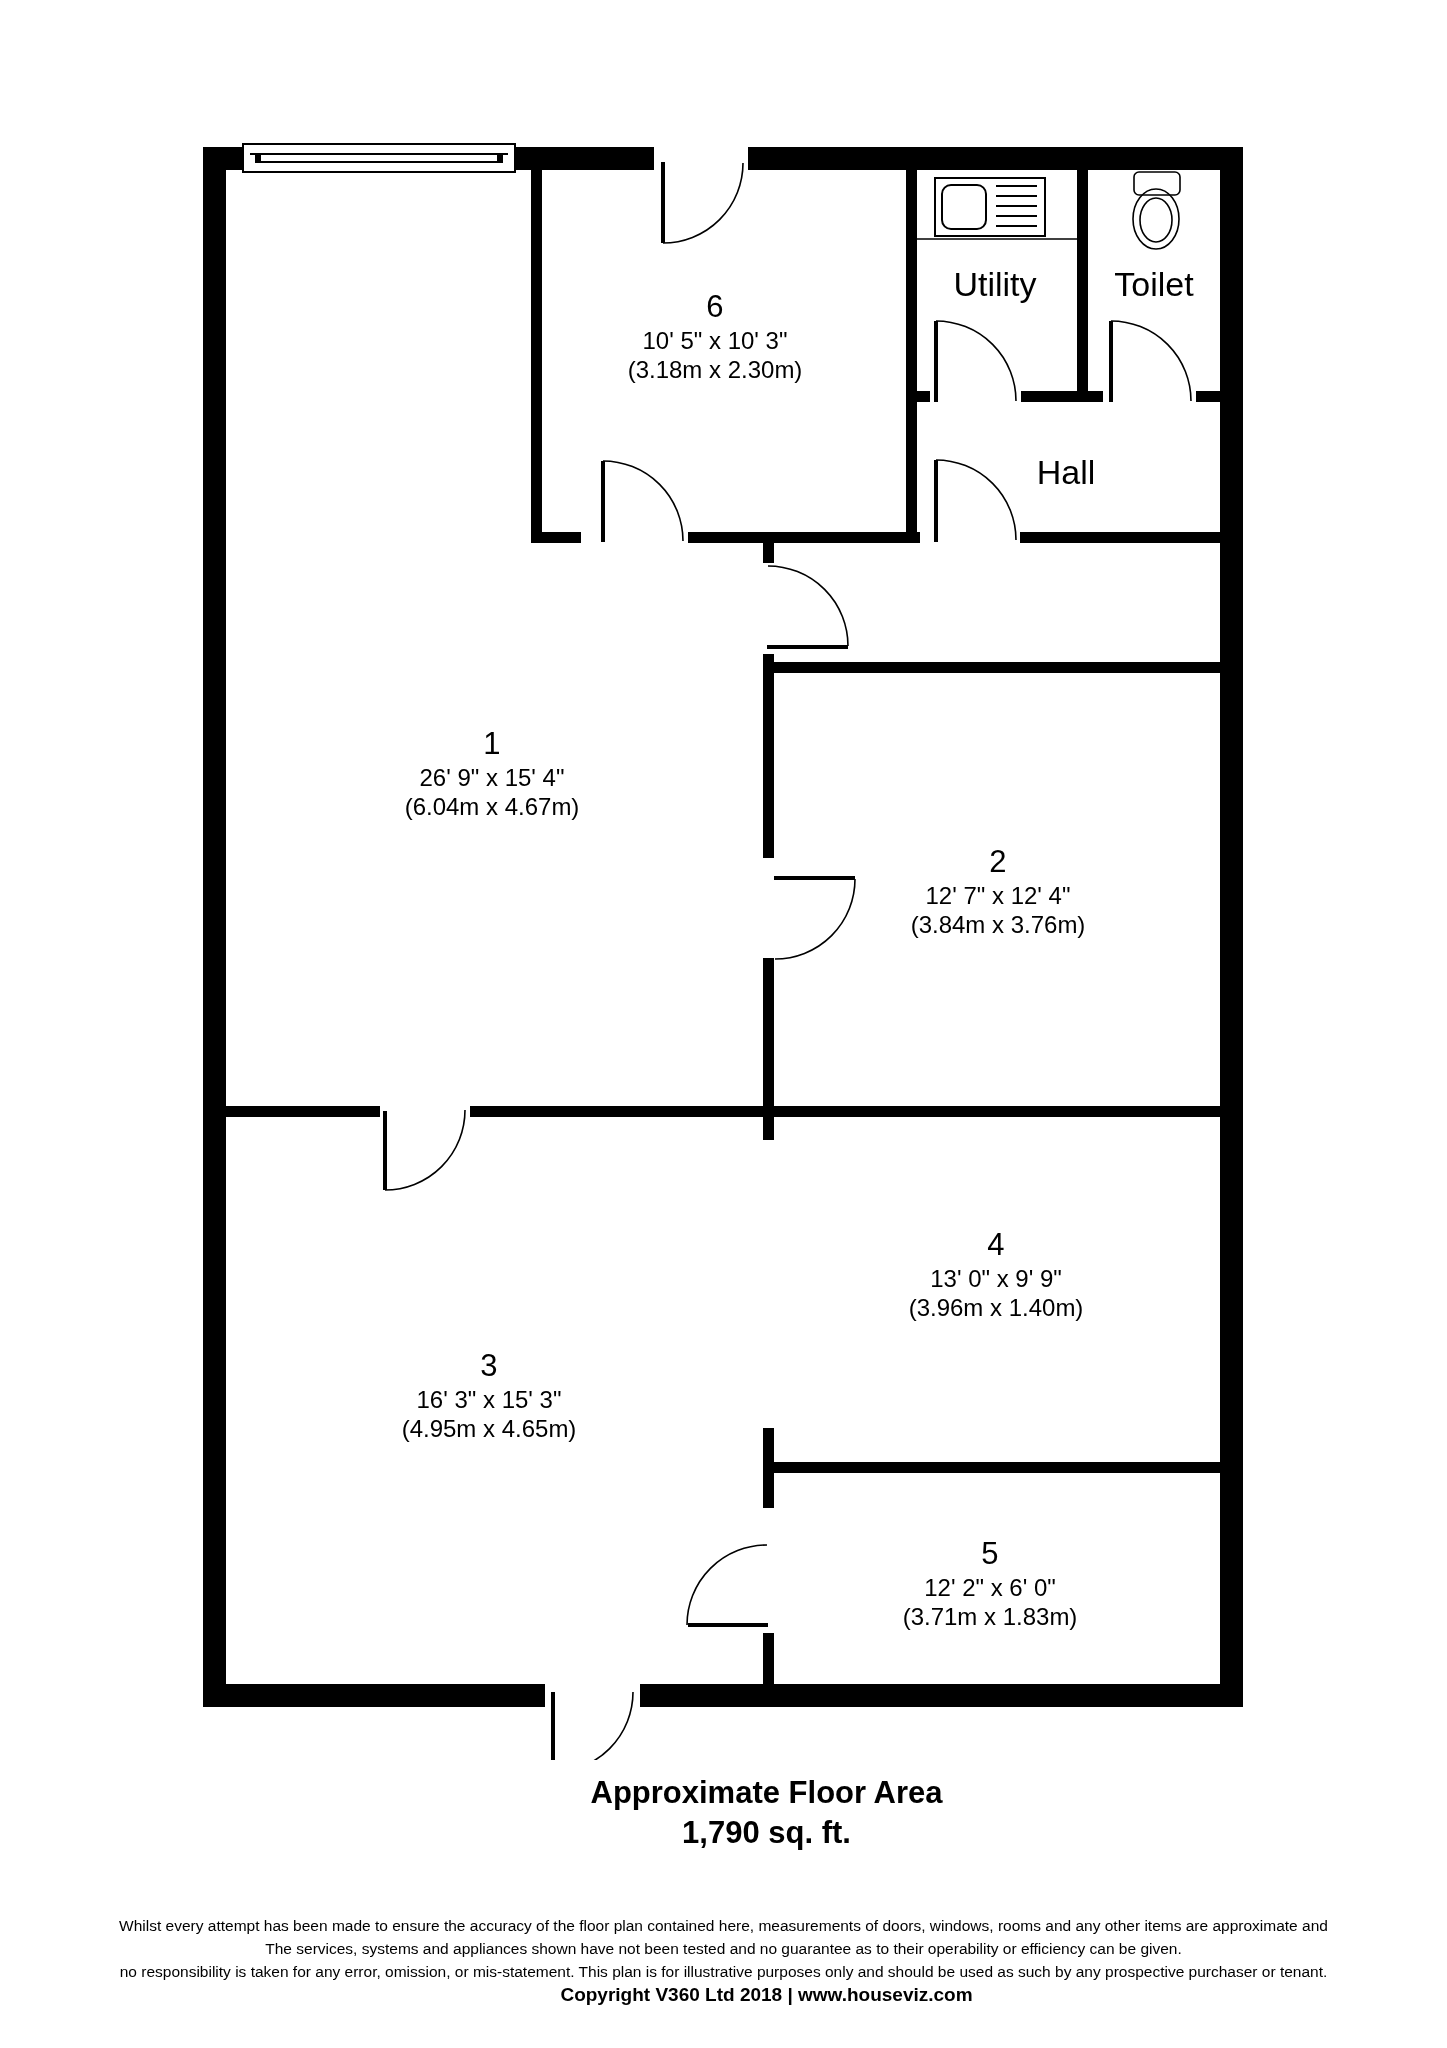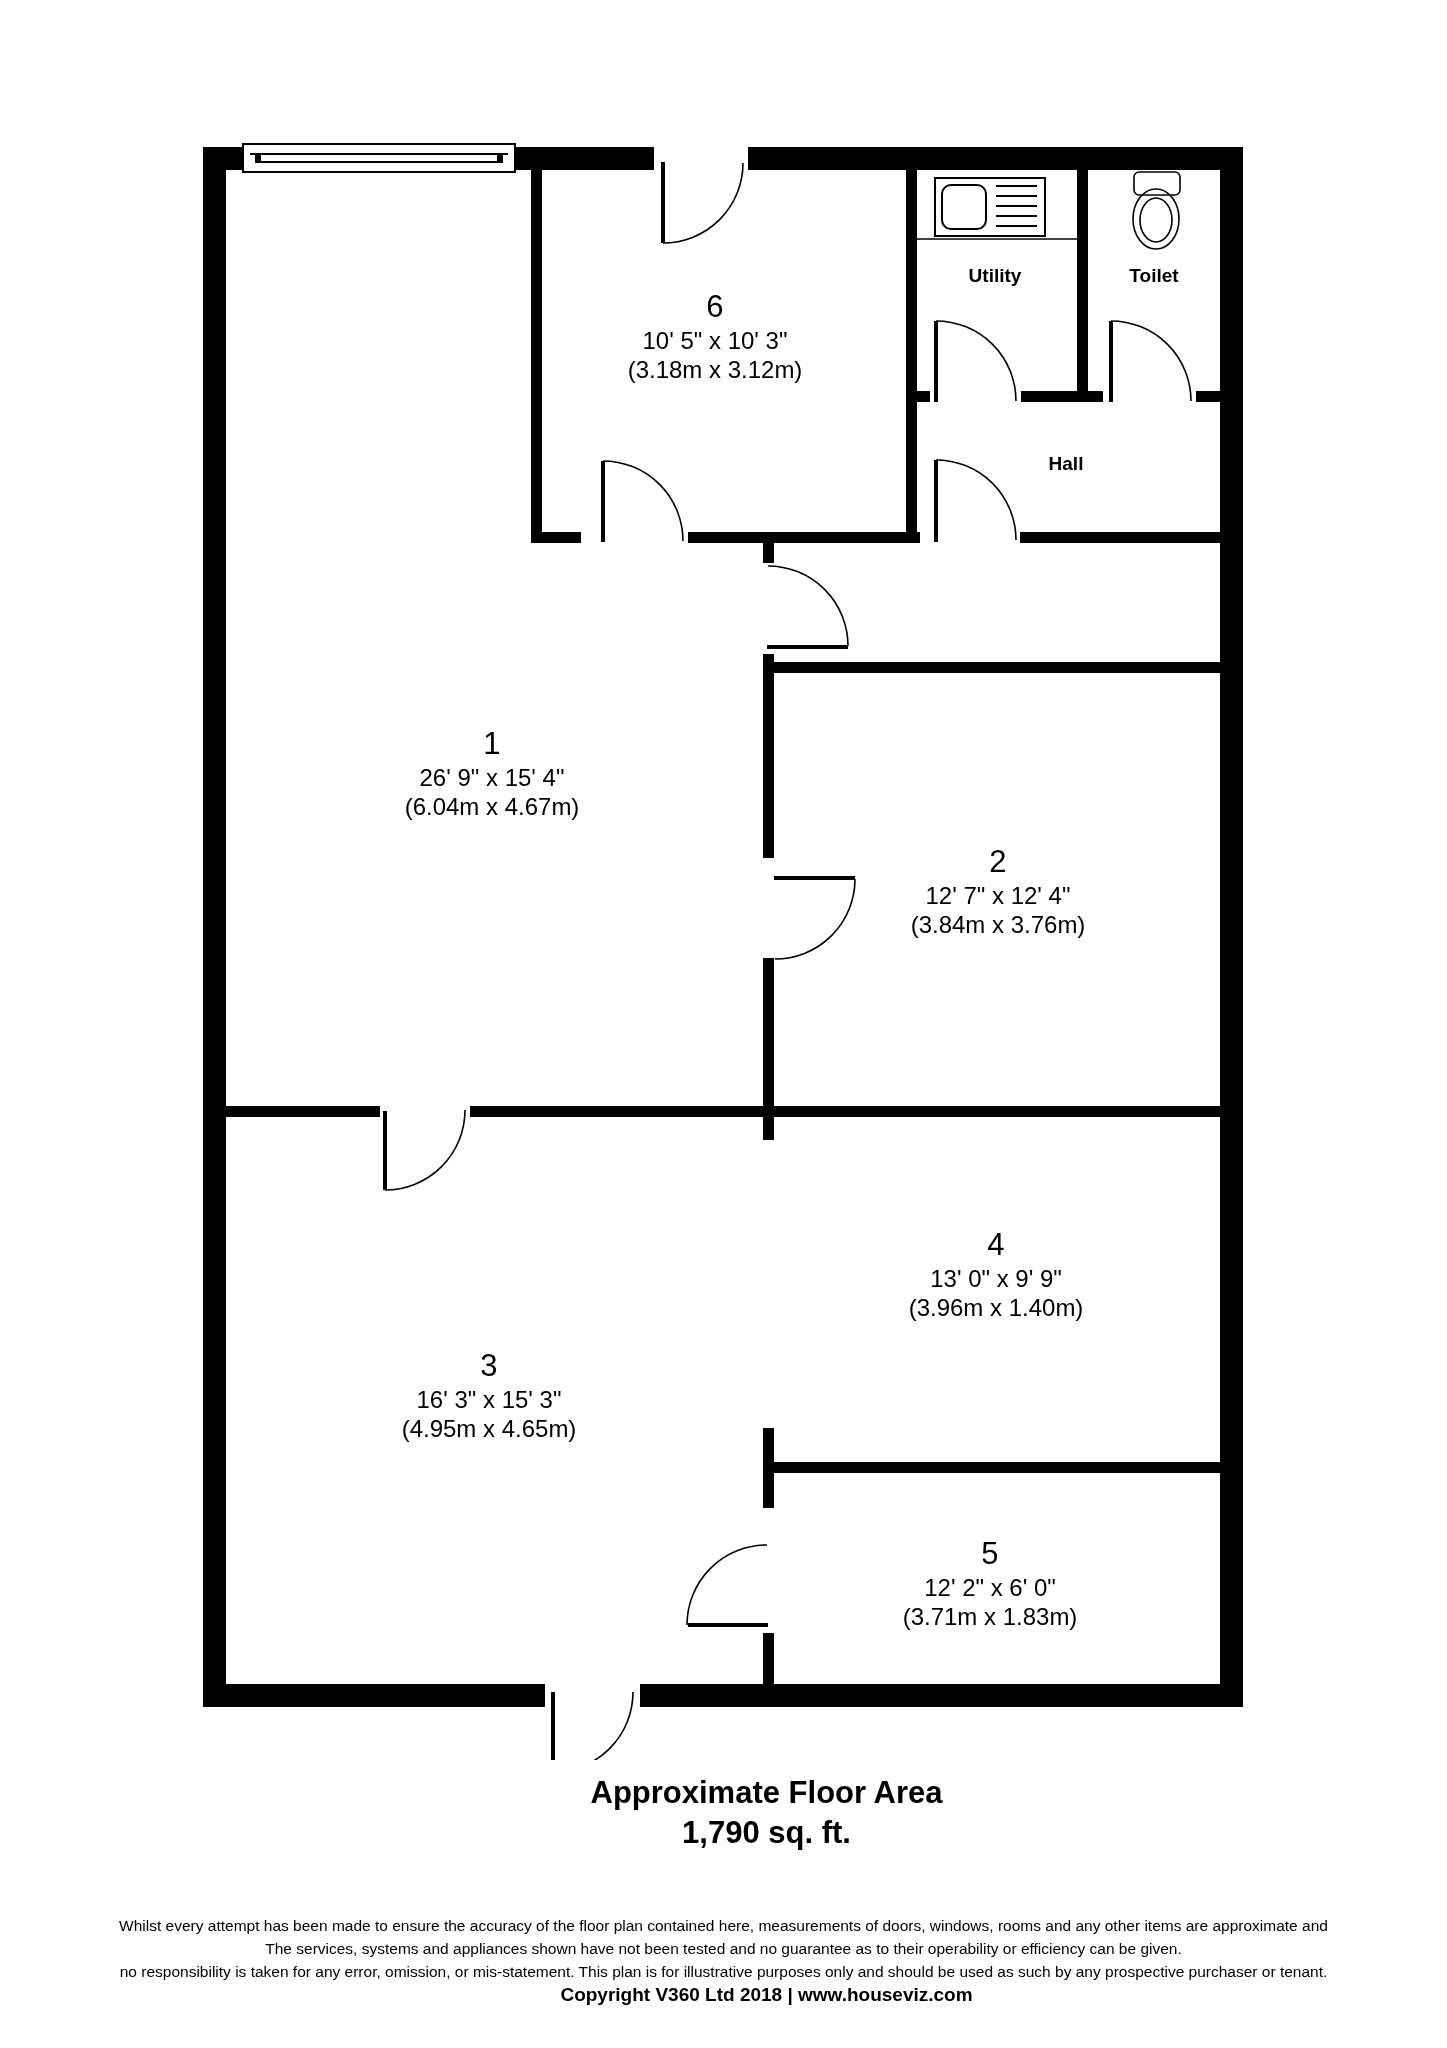--- a/index.html
+++ b/index.html
@@ -1,21 +1,21 @@
 <!DOCTYPE html>
 <html><head>
 <meta charset="utf-8">
 <style>
   html, body { margin: 0; padding: 0; background: #ffffff; }
   body { width: 1447px; height: 2048px; position: relative; overflow: hidden; font-family: "Liberation Sans", sans-serif; color: #000; }
   #plan { position: absolute; left: 0; top: 0; }
   .label { position: absolute; text-align: center; transform: translateX(-50%); white-space: nowrap; line-height: 1.22; color: #000; }
   .label .num { font-size: 31px; display: block; }
   .label .dim { font-size: 24px; display: block; }
-  .label .name { font-size: 19px; display: block; font-weight: bold; }
+  .label .name { font-size: 34px; display: block; }
   .footer { position: absolute; left: 0; width: 1447px; text-align: center; padding-left: 43px; }
   .area { top: 1773px; font-weight: bold; font-size: 31px; line-height: 40px; }
   .disclaimer { top: 1914px; font-size: 15.5px; line-height: 23px; padding: 0 34px; box-sizing: border-box; }
   .copyright { top: 1984px; font-weight: bold; font-size: 19px; }
 </style>
 </head>
 <body>
 
 <svg id="plan" width="1447" height="1760" viewBox="0 0 1447 1760" xmlns="http://www.w3.org/2000/svg">
   <g fill="#000">
@@ -135,21 +135,21 @@
     <g>
       <line x1="553" y1="1692" x2="553" y2="1772" stroke-width="4"></line>
       <path d="M553 1772 A 80 80 0 0 0 633 1692" stroke-width="1.6"></path>
     </g>
   </g>
 </svg>
 
 <div class="label" style="left:715px; top:288px;">
   <span class="num">6</span>
   <span class="dim">10' 5" x 10' 3"</span>
-  <span class="dim">(3.18m x 3.12m)</span>
+  <span class="dim">(3.18m x 2.30m)</span>
 </div>
 <div class="label" style="left:995px; top:264px;">
   <span class="name">Utility</span>
 </div>
 <div class="label" style="left:1154px; top:264px;">
   <span class="name">Toilet</span>
 </div>
 <div class="label" style="left:1066px; top:452px;">
   <span class="name">Hall</span>
 </div>

